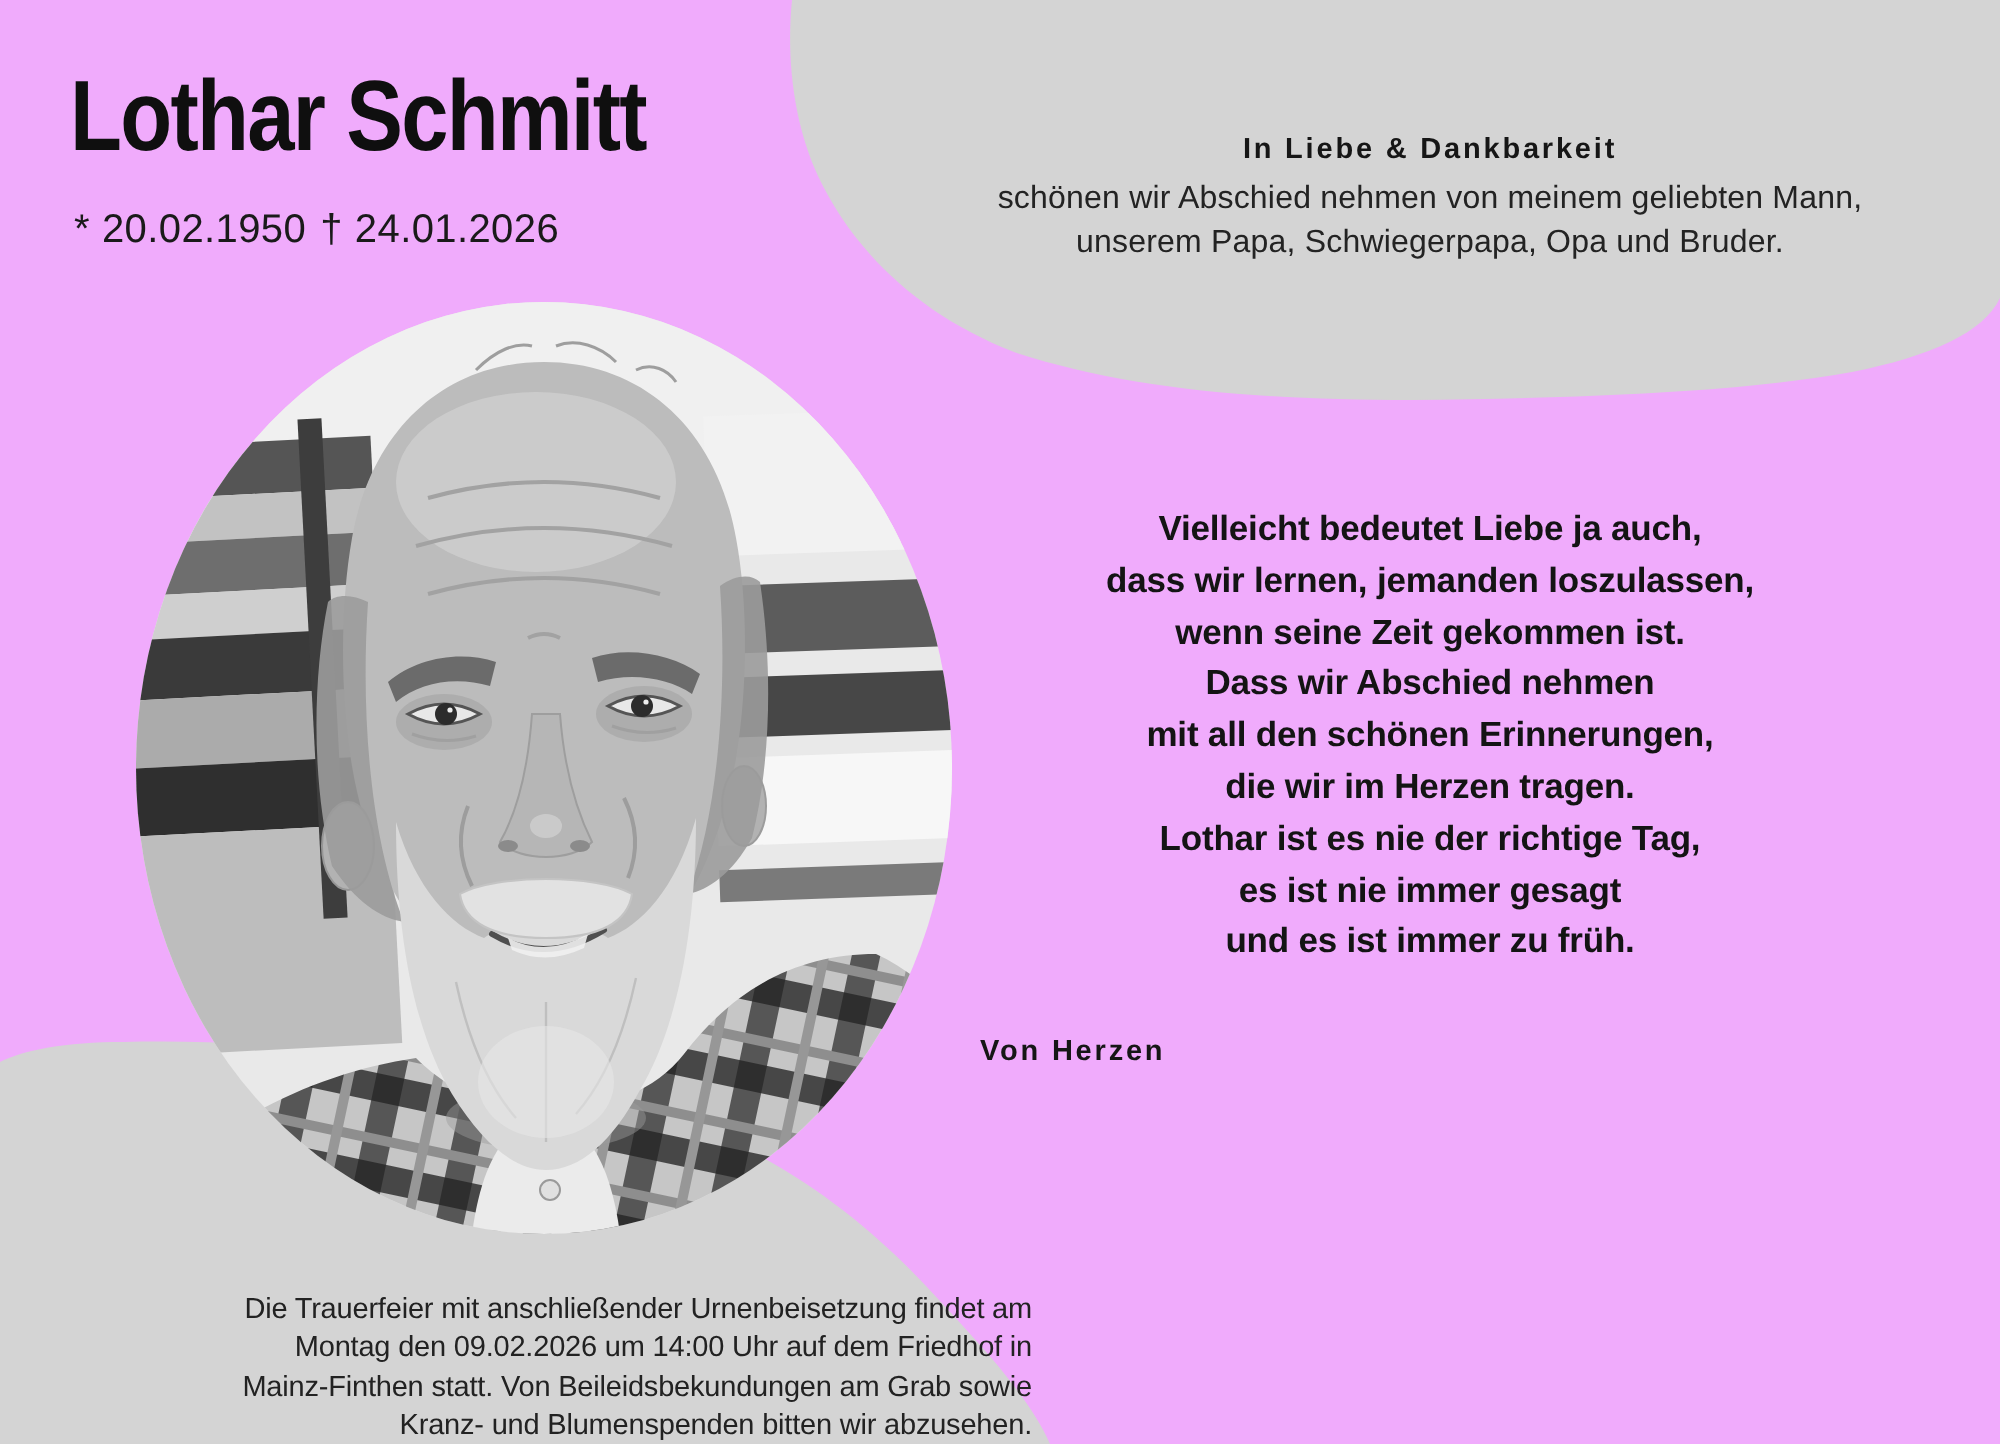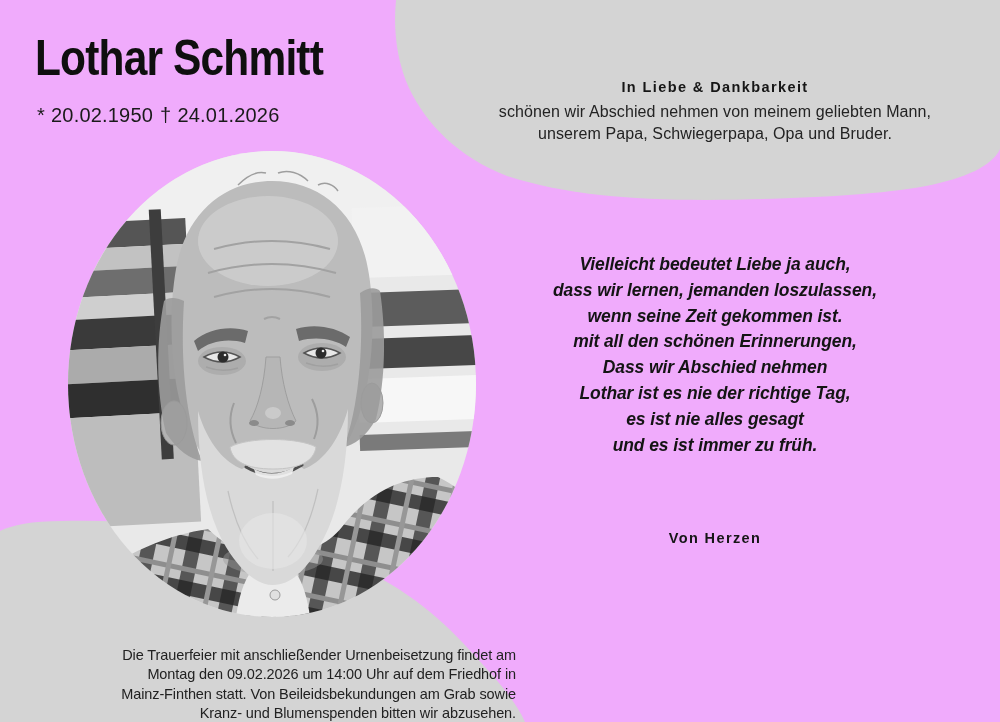--- a/index.html
+++ b/index.html
@@ -17,31 +17,31 @@
     color:#0f0f0f;white-space:nowrap;transform:scaleX(.85);transform-origin:left top;
   }
   .dates{left:37px;top:104px;font-size:20px;letter-spacing:.2px;color:#1a1a1a;white-space:nowrap;}
   .dates .date-part{display:inline-block;}
   .dates .death-part{margin-left:7px;}
   .dates .sym{display:inline-block;margin-right:6px;}
 
   .intro-block{left:468px;top:67px;width:494px;text-align:center;}
   .small-heading{
     font-size:14.5px;font-weight:700;letter-spacing:1.4px;color:#161616;line-height:16px;
-    margin:12px 0 6px 0;
+    margin:0 0 6px 0;
   }
   .intro-line{font-size:16px;line-height:21.5px;color:#232323;letter-spacing:.1px;}
 
   .poem-block{left:490px;top:252px;width:450px;text-align:center;}
   .poem-line{
-    font-style:italic;font-weight:600;font-size:17.5px;line-height:25.8px;
+    font-weight:600;font-size:17.5px;line-height:25.8px;
     color:#141414;letter-spacing:-.1px;
   }
 
-  .farewell-block{left:490px;top:518px;width:450px;text-align:center;}
+  .farewell-block{left:490px;top:518px;width:450px;}
   .farewell-names{margin-top:7px;}
   .name-line{font-size:15.5px;line-height:21px;color:#232323;letter-spacing:.1px;}
 
   .funeral-block{left:36px;top:646px;width:480px;text-align:right;}
   .funeral-line{font-size:14.5px;line-height:19.4px;color:#222222;letter-spacing:-.1px;}
 </style>
 </head>
 <body>
 
 <div class="canvas">
@@ -165,24 +165,25 @@
   <div class="txt intro-block">
     <div class="small-heading">In Liebe &amp; Dankbarkeit</div>
     <div class="intro-line">schönen wir Abschied nehmen von meinem geliebten Mann,</div>
     <div class="intro-line">unserem Papa, Schwiegerpapa, Opa und Bruder.</div>
   </div>
 
   <div class="txt poem-block">
     <div class="poem-line">Vielleicht bedeutet Liebe ja auch,</div>
     <div class="poem-line">dass wir lernen, jemanden loszulassen,</div>
     <div class="poem-line">wenn seine Zeit gekommen ist.</div>
+    <div class="poem-line">Dass wir Abschied nehmen</div>
     <div class="poem-line">mit all den schönen Erinnerungen,</div>
-    <div class="poem-line">Dass wir Abschied nehmen</div>
+    <div class="poem-line">die wir im Herzen tragen.</div>
     <div class="poem-line">Lothar ist es nie der richtige Tag,</div>
-    <div class="poem-line">es ist nie alles gesagt</div>
+    <div class="poem-line">es ist nie immer gesagt</div>
     <div class="poem-line">und es ist immer zu früh.</div>
   </div>
 
   <div class="txt farewell-block">
     <div class="small-heading">Von Herzen</div>
   </div>
 
   <div class="txt funeral-block">
     <div class="funeral-line">Die Trauerfeier mit anschließender Urnenbeisetzung findet am</div>
     <div class="funeral-line">Montag den 09.02.2026 um 14:00 Uhr auf dem Friedhof in</div>

